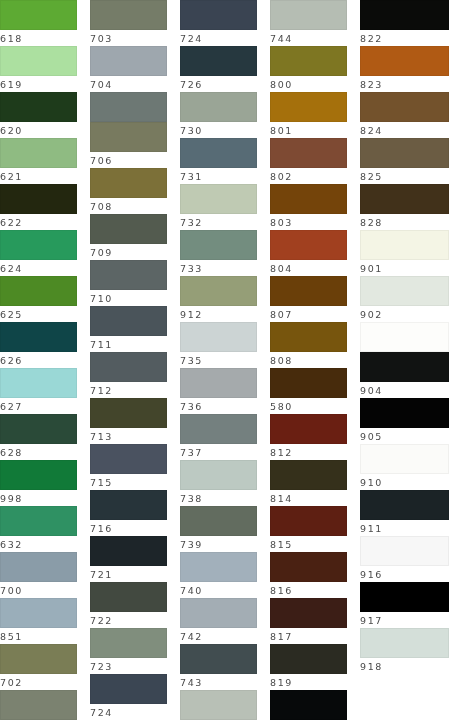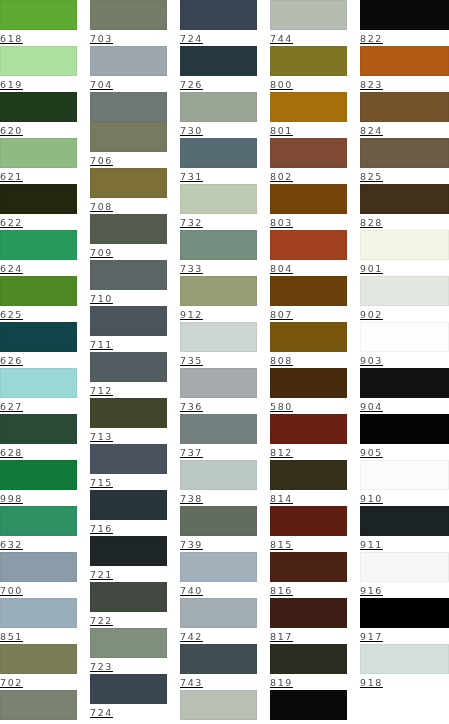--- a/index.html
+++ b/index.html
@@ -12,21 +12,20 @@
     width: 449px;
     height: 724px;
     font-family: "DejaVu Sans", "Liberation Sans", sans-serif;
     overflow: hidden;
   }
   #swatch-grid {
     display: grid;
     grid-template-columns: 77px 13px 77px 13px 77px 13px 77px 13px 89px;
     grid-auto-rows: 46px;
     width: 398px;
-    text-decoration: underline;
   }
   .col {
     display: flex;
     flex-direction: column;
   }
   .swatch-cell {
     position: relative;
     height: 46px;
     width: 100%;
     box-sizing: border-box;
@@ -349,21 +348,20 @@
       <div class="swatch-cell">
         <span class="chip chip-edge" style="background: rgb(244, 245, 229);"></span>
         <span class="chip-label">901</span>
       </div>
       <div class="swatch-cell">
         <span class="chip chip-edge" style="background: rgb(226, 232, 224);"></span>
         <span class="chip-label">902</span>
       </div>
       <div class="swatch-cell">
         <span class="chip chip-edge" style="background: rgb(253, 253, 251);"></span>
-        <span class="chip-label">903</span>
       </div>
       <div class="swatch-cell">
         <span class="chip chip-edge" style="background: rgb(17, 19, 18);"></span>
         <span class="chip-label">904</span>
       </div>
       <div class="swatch-cell">
         <span class="chip chip-edge" style="background: rgb(4, 4, 4);"></span>
         <span class="chip-label">905</span>
       </div>
       <div class="swatch-cell">

